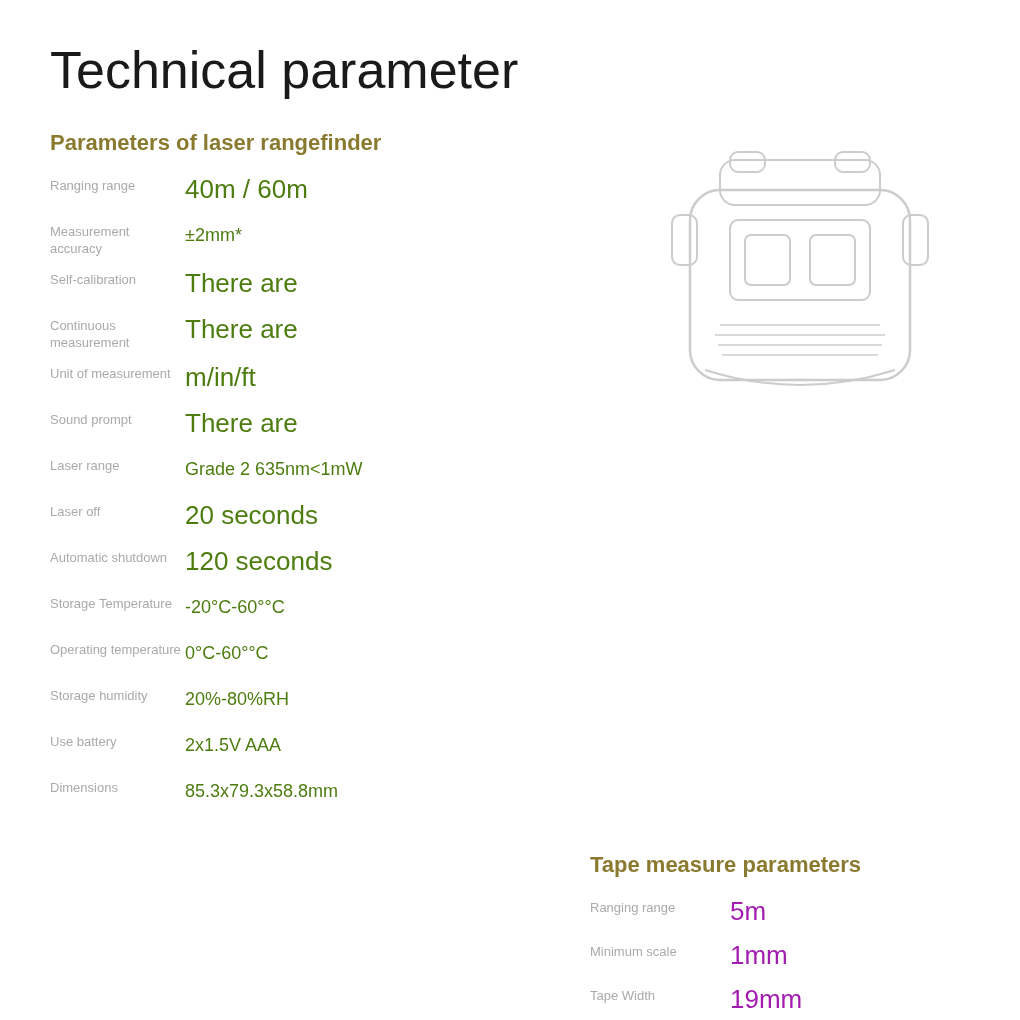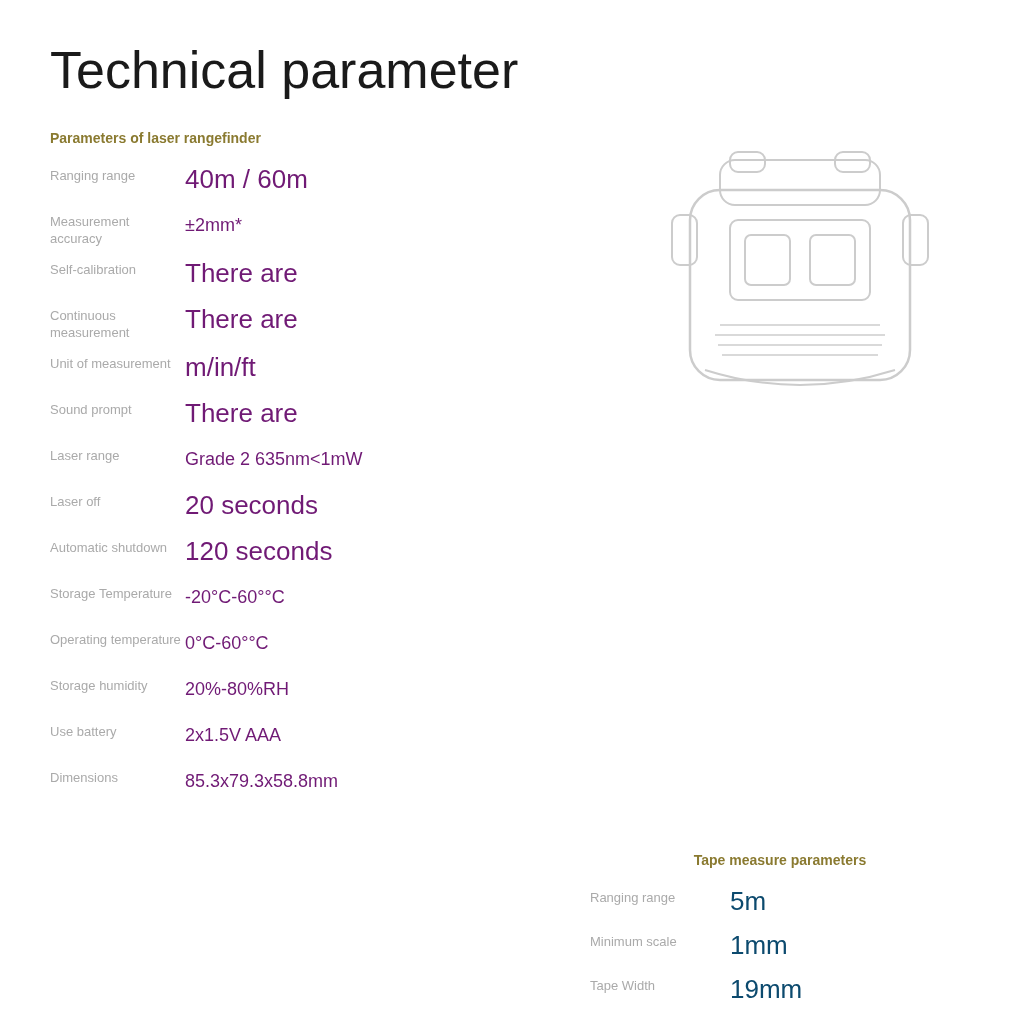--- a/index.html
+++ b/index.html
@@ -25,41 +25,41 @@
       flex: 1;
     }
     .right-col {
       width: 340px;
       display: flex;
       align-items: flex-start;
       justify-content: center;
     }
     .section-title {
       color: #8a7a30;
-      font-size: 14px;
+      font-size: 22px;
       font-weight: 600;
       margin-bottom: 18px;
     }
     .param-row {
       display: flex;
       align-items: flex-start;
       margin-bottom: 10px;
       min-height: 36px;
     }
     .param-label {
       width: 135px;
       min-width: 135px;
       font-size: 13px;
       color: #aaa;
       padding-top: 4px;
       line-height: 1.3;
     }
     .param-value {
       font-size: 26px;
-      color: #701a75;
+      color: #4d7c0f;
       font-weight: 400;
       line-height: 1.2;
     }
     .param-value.small {
       font-size: 18px;
       padding-top: 5px;
     }
     .bottom-section {
       display: flex;
       gap: 40px;
@@ -70,40 +70,39 @@
     }
     .right-bottom {
       width: 380px;
     }
     .device-svg {
       width: 300px;
       height: 300px;
     }
     
     .tape-section {
-      margin-top: 20px;
-      text-align: center;
+      margin-top: 10px;
     }
     .tape-param-row {
       display: flex;
       align-items: flex-start;
       margin-bottom: 12px;
       min-height: 32px;
     }
     .tape-param-label {
       width: 140px;
       min-width: 140px;
       font-size: 13px;
       color: #aaa;
       line-height: 1.3;
       padding-top: 4px;
     }
     .tape-param-value {
       font-size: 26px;
-      color: #0c4a6e;
+      color: #a21caf;
       font-weight: 400;
       line-height: 1.2;
     }
   </style>
 </head>
 <body>
 
 <h1 class="page-title">Technical parameter</h1>
 
 <div class="top-section">

